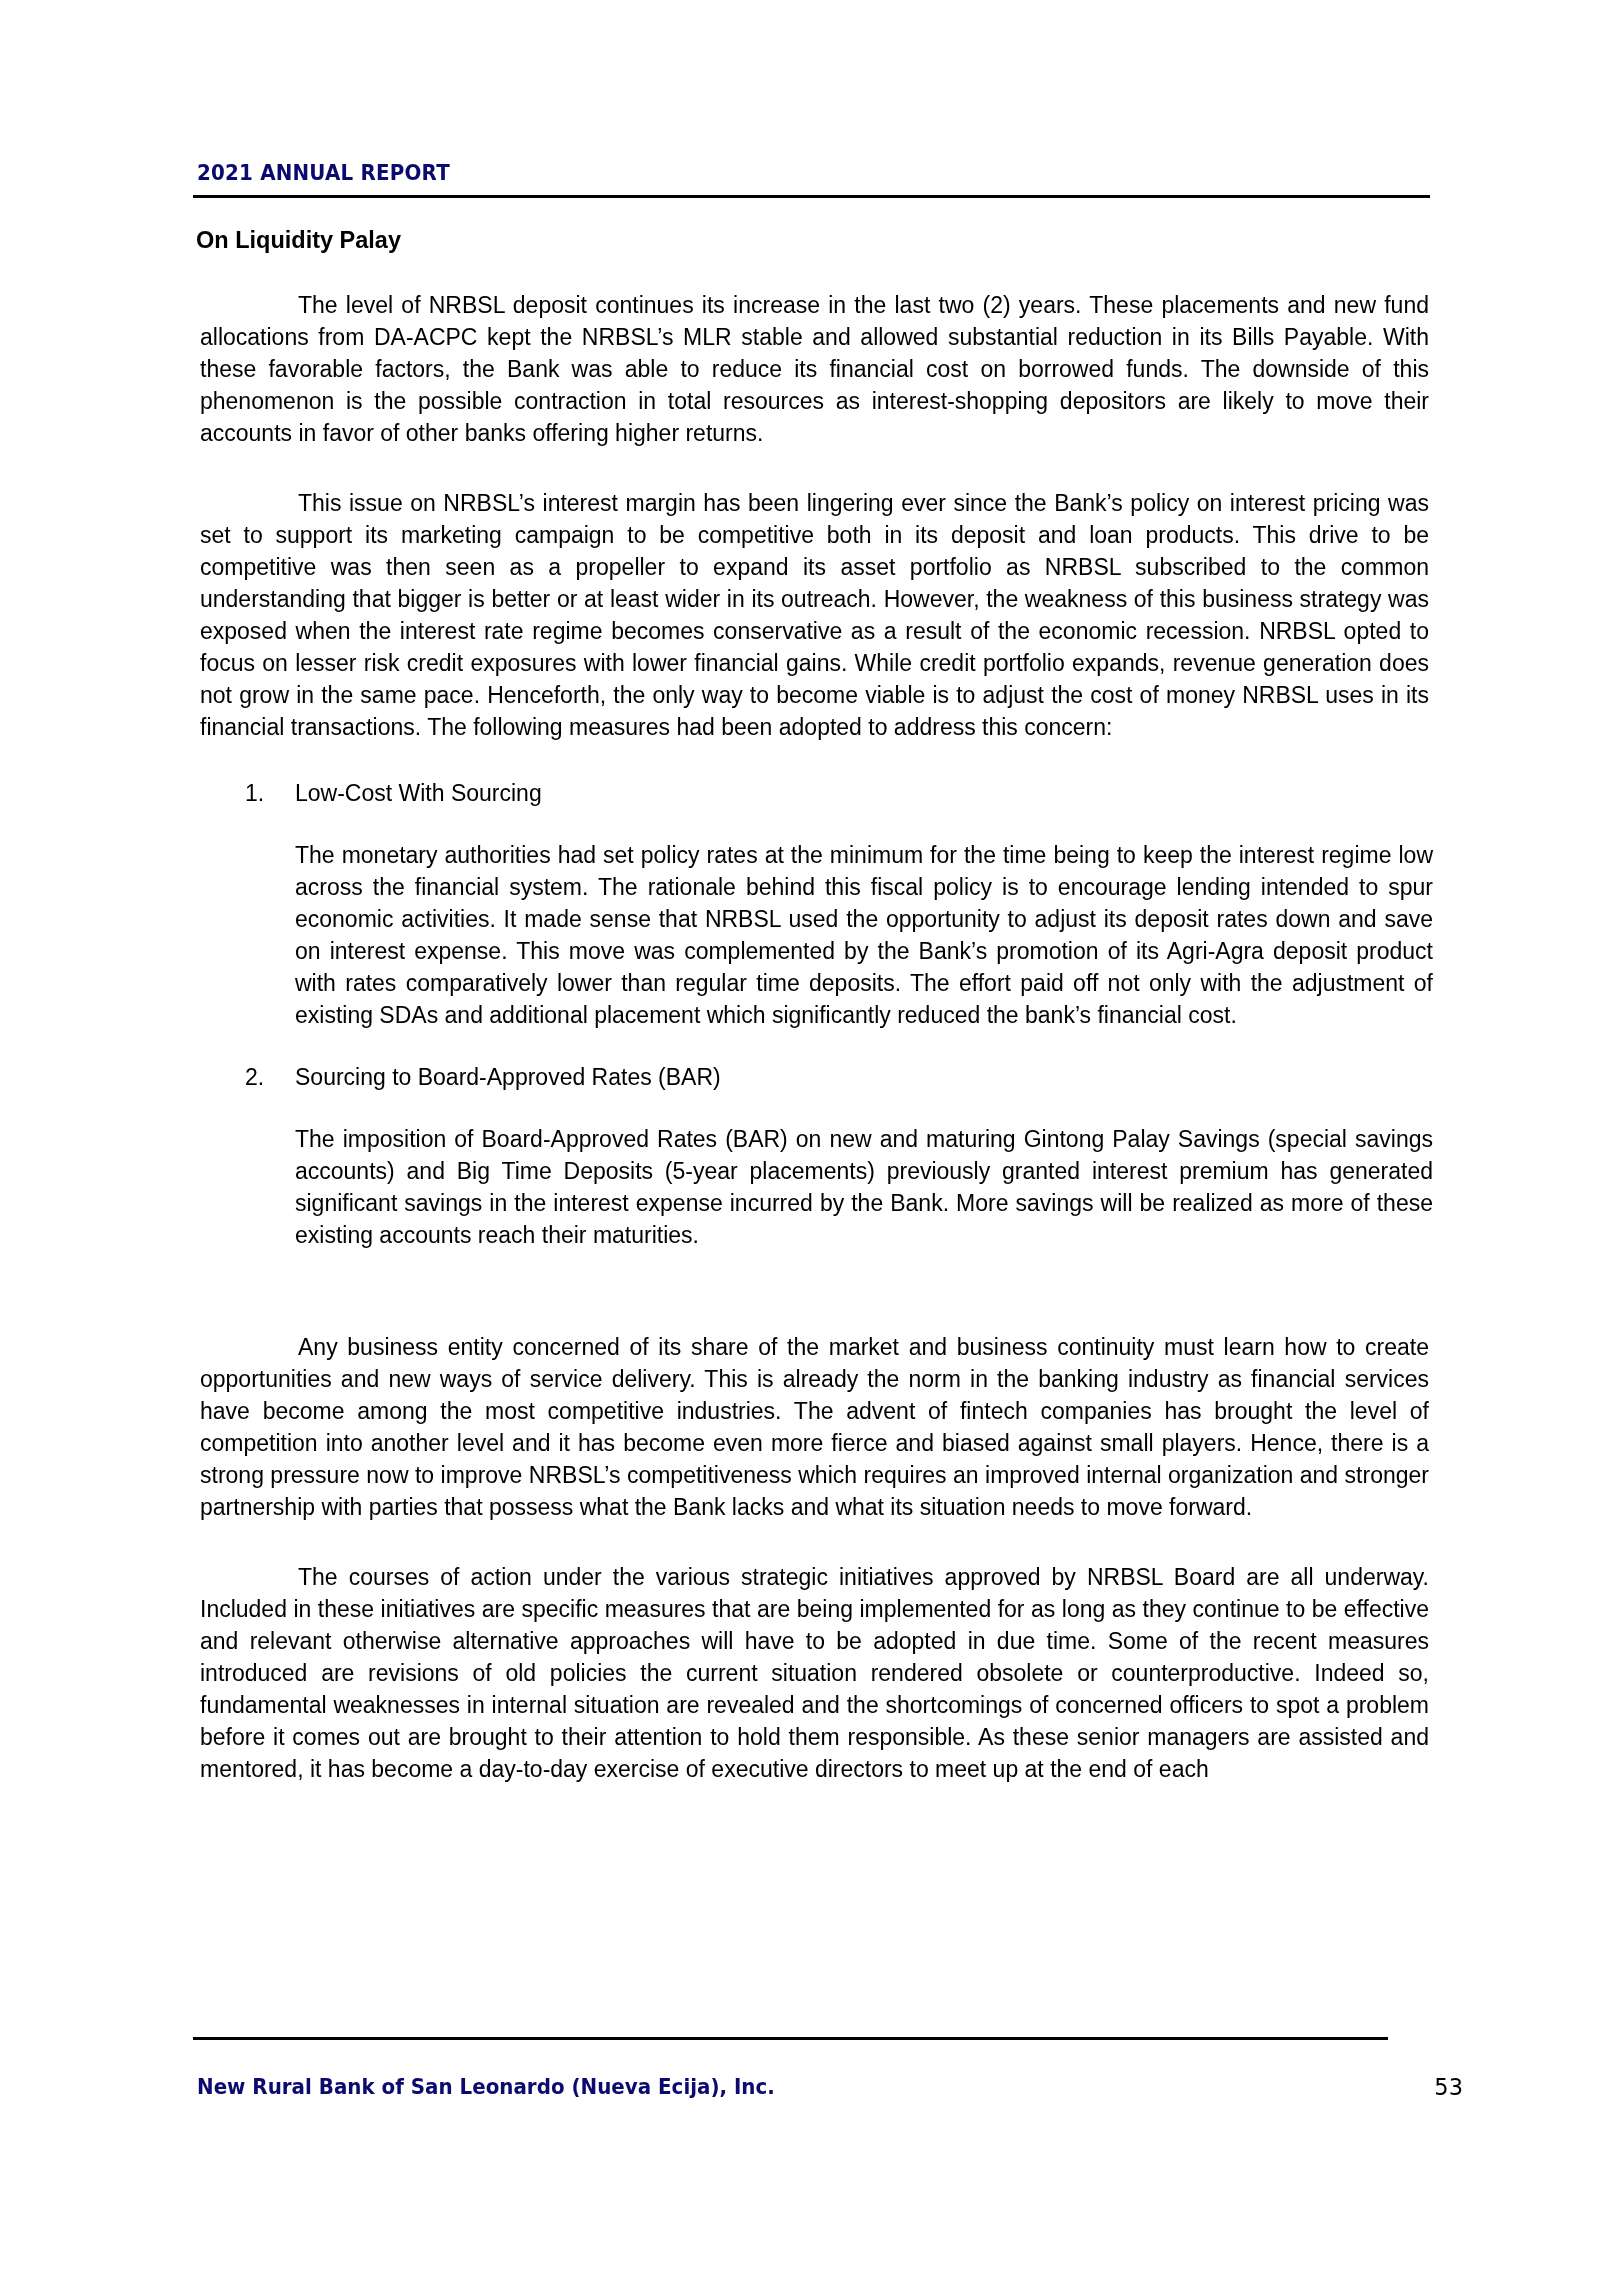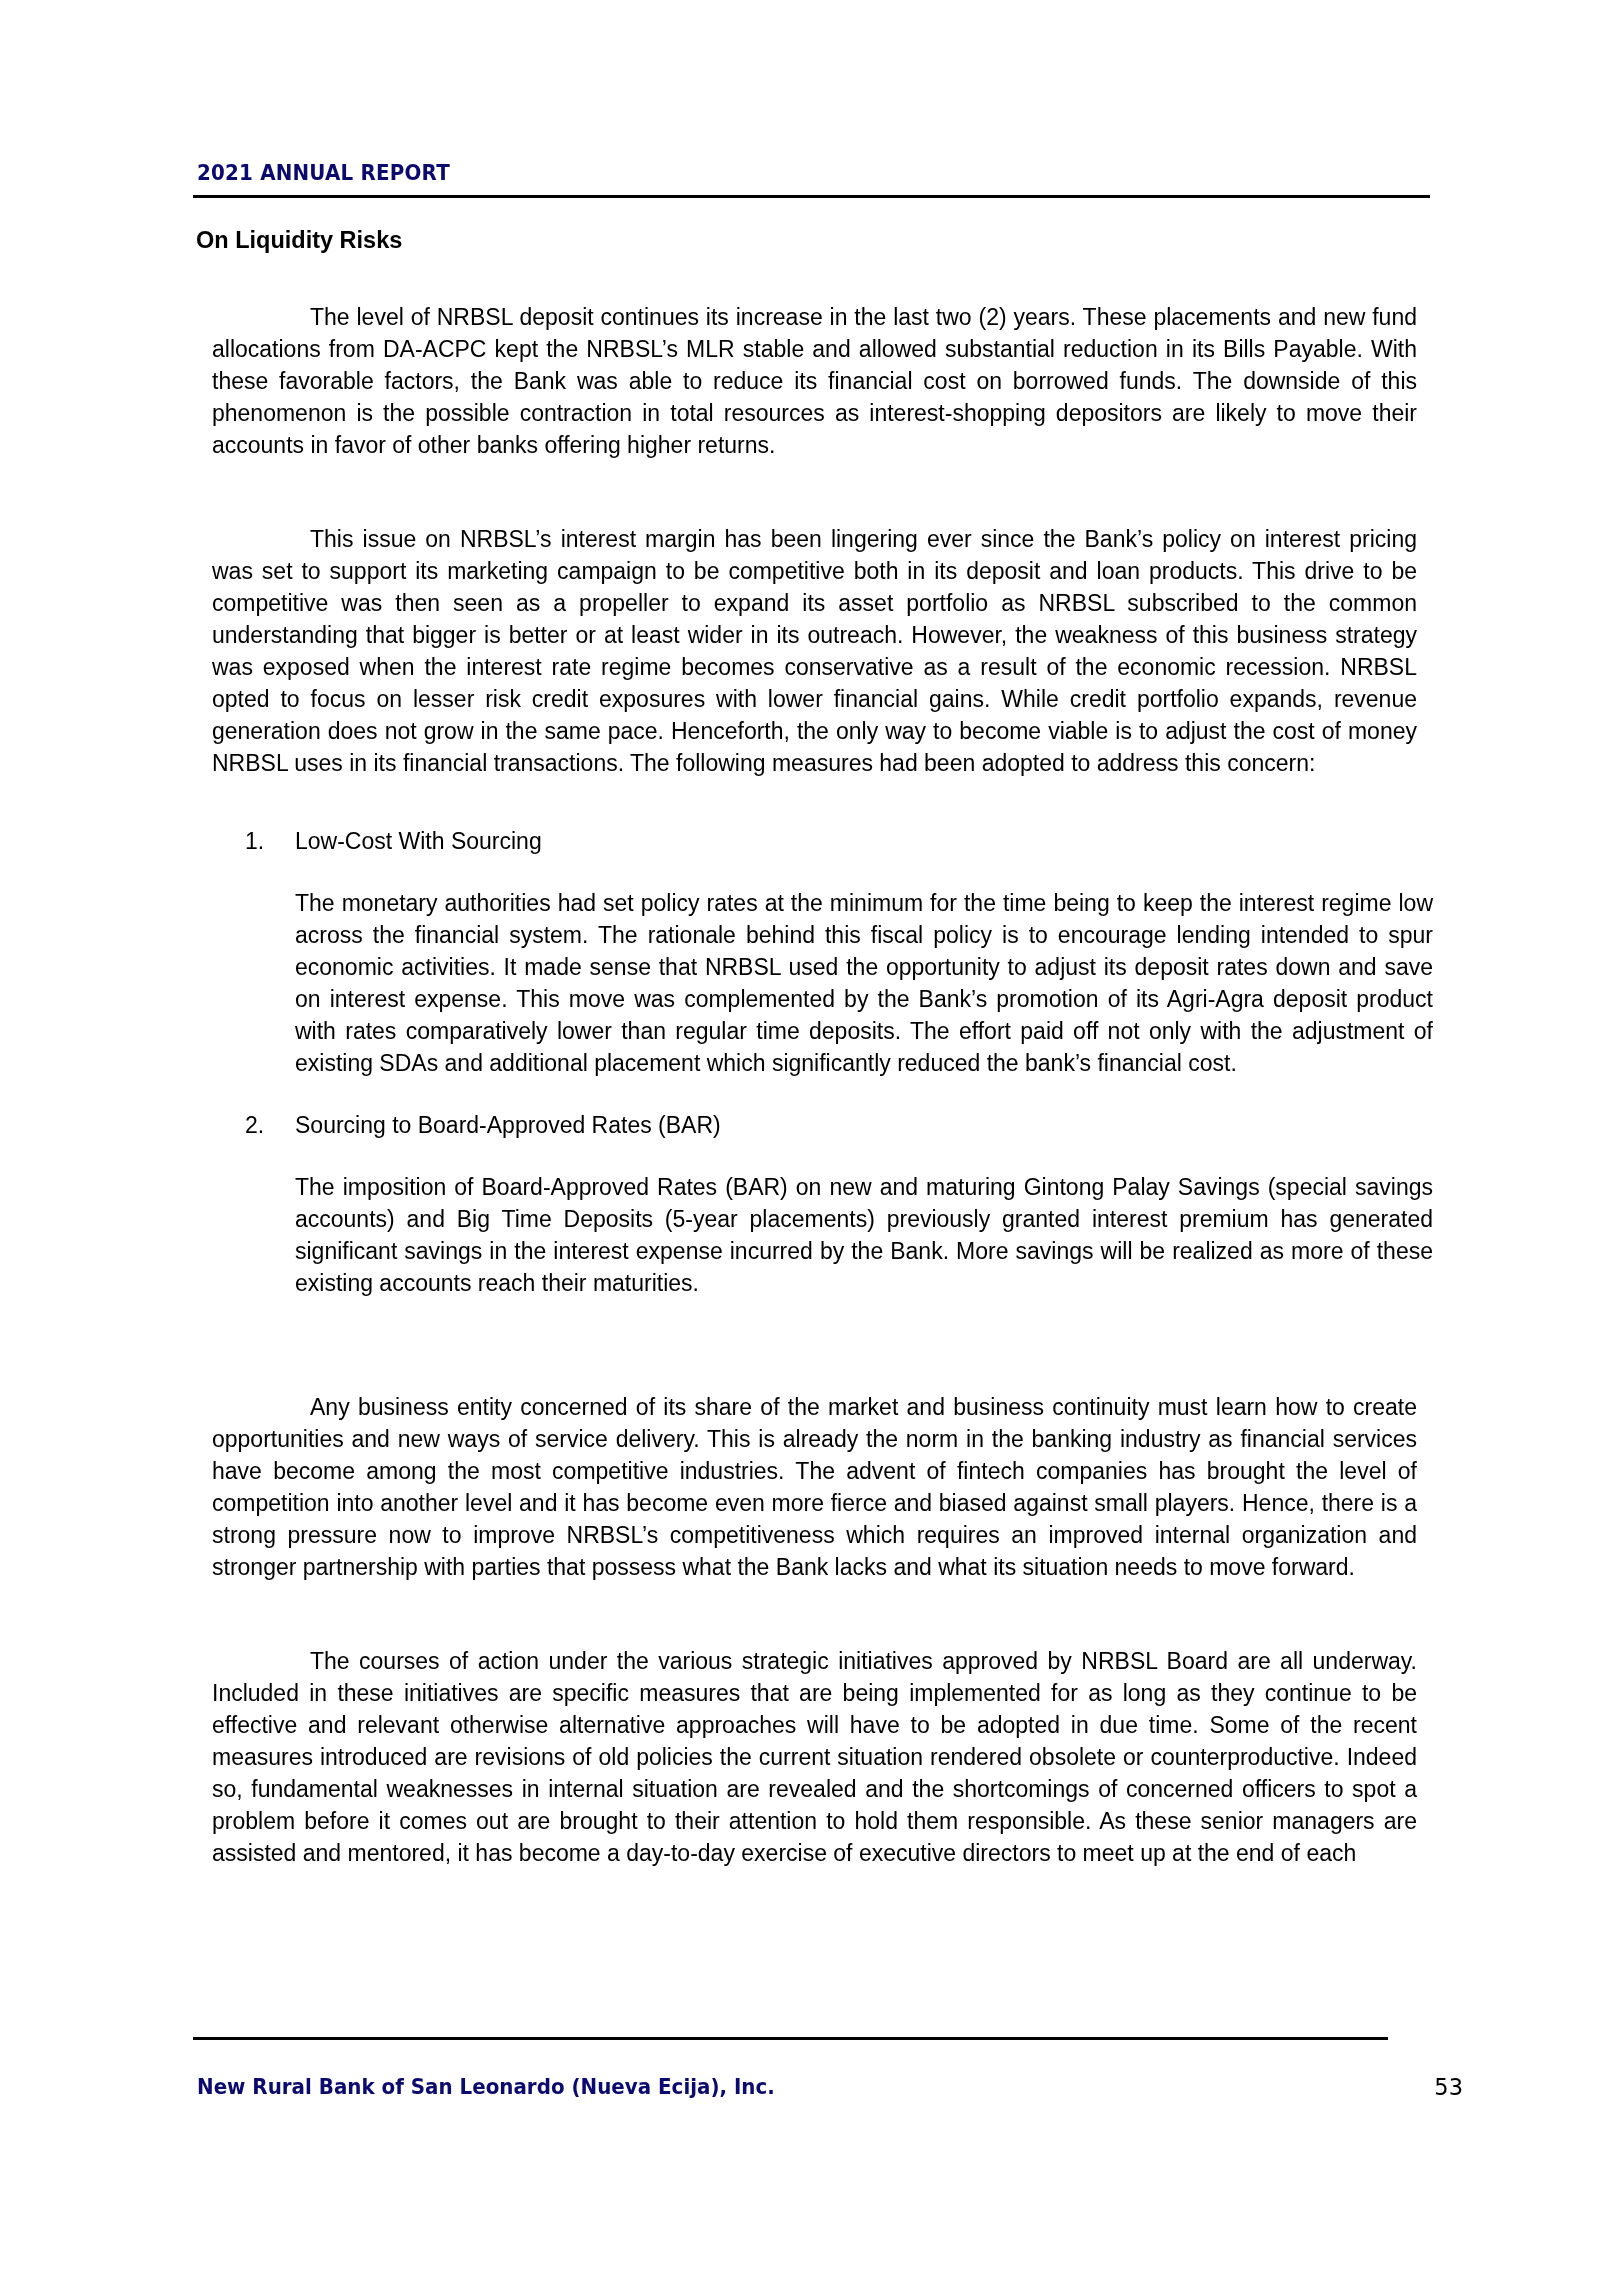--- a/index.html
+++ b/index.html
@@ -17,21 +17,21 @@
     }
 
     .content {
       position: absolute; left: 196px; top: 225px; width: 1237px;
       font-family: "Liberation Sans", sans-serif; font-size: 23px; line-height: 32px; color: #000;
     }
     .section-heading {
       font-family: "Liberation Sans", sans-serif; font-weight: bold; font-size: 23.5px;
       line-height: 31px; margin: 0;
     }
-    .para { margin: 16px; text-align: justify; text-indent: 98px; }
+    .para { margin: 4px; text-align: justify; text-indent: 98px; }
     .h1-gap { height: 29px; }
     .para-gap { height: 30px; }
 
     .list-item { position: relative; padding-left: 99px; }
     .list-num { position: absolute; left: 49px; top: 0; }
     .list-title { margin: 0; }
     .list-body { margin: 0; text-align: justify; }
     .sec2-gap { height: 47px; }
 
     .footer-rule {
@@ -51,21 +51,21 @@
 <body>
 
 <div class="page">
 
   <div class="running-header">2021 ANNUAL REPORT</div>
   <div class="header-rule"></div>
 
   <div class="content">
 
     <section>
-      <h2 class="section-heading">On Liquidity Risks</h2>
+      <h2 class="section-heading">On Liquidity Palay</h2>
       <div class="h1-gap"></div>
       <p class="para">The level of NRBSL deposit continues its increase in the last two (2) years. These placements and new fund allocations from DA-ACPC kept the NRBSL’s MLR stable and allowed substantial reduction in its Bills Payable. With these favorable factors, the Bank was able to reduce its financial cost on borrowed funds. The downside of this phenomenon is the possible contraction in total resources as interest-shopping depositors are likely to move their accounts in favor of other banks offering higher returns.</p>
       <div class="para-gap"></div>
       <p class="para">This issue on NRBSL’s interest margin has been lingering ever since the Bank’s policy on interest pricing was set to support its marketing campaign to be competitive both in its deposit and loan products. This drive to be competitive was then seen as a propeller to expand its asset portfolio as NRBSL subscribed to the common understanding that bigger is better or at least wider in its outreach. However, the weakness of this business strategy was exposed when the interest rate regime becomes conservative as a result of the economic recession. NRBSL opted to focus on lesser risk credit exposures with lower financial gains. While credit portfolio expands, revenue generation does not grow in the same pace. Henceforth, the only way to become viable is to adjust the cost of money NRBSL uses in its financial transactions. The following measures had been adopted to address this concern:</p>
       <div class="para-gap"></div>
 
       <div class="list-item">
         <span class="list-num">1.</span>
         <p class="list-title">Low-Cost With Sourcing</p>
         <div class="para-gap"></div>

